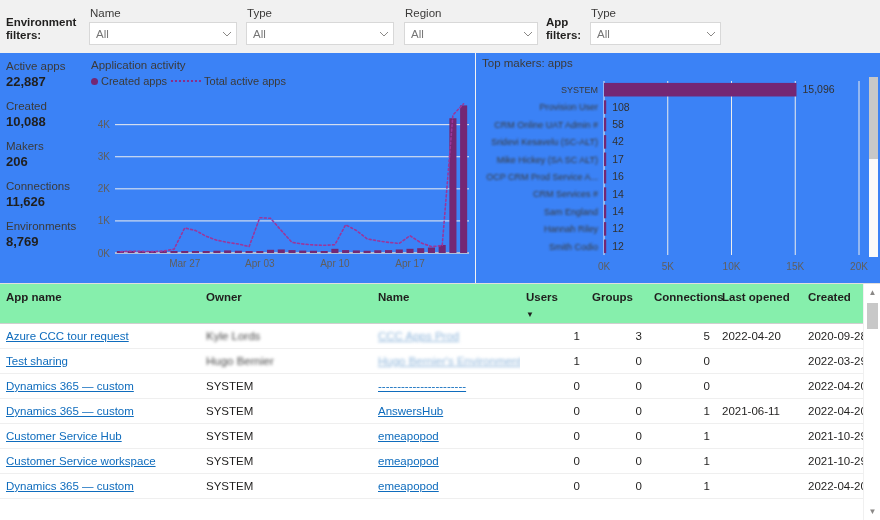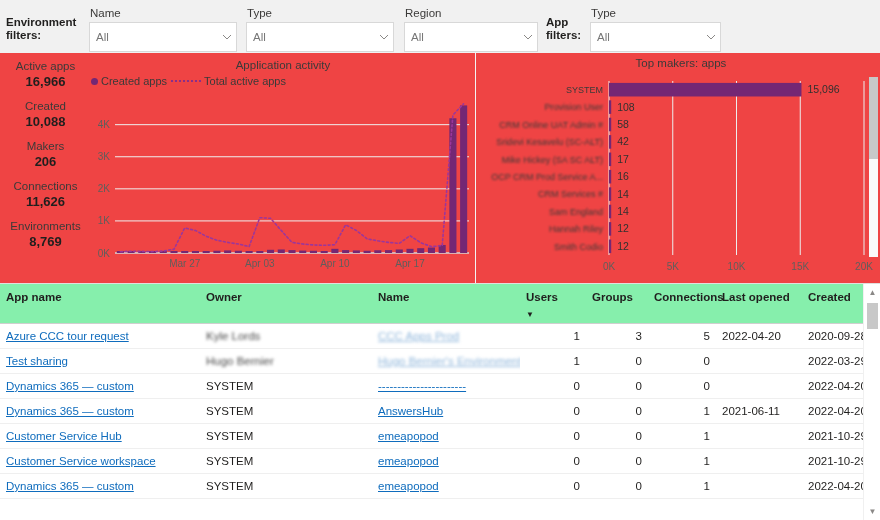--- a/index.html
+++ b/index.html
@@ -58,21 +58,21 @@
     padding: 11px 0 0 6px;
   }
   .filter-group { padding-top: 2px; }
   .filter-label {
     font-size: 11.5px;
     color: #3b3a39;
     margin-bottom: 3px;
     padding-left: 1px;
   }
   .select {
-    height: 30px;
+    height: 23px;
     background: #fff;
     border: 1px solid #d8d8d8;
     display: flex;
     align-items: center;
     justify-content: space-between;
     padding: 0 4px 0 6px;
     font-size: 11.5px;
     color: #767676;
     cursor: pointer;
   }
@@ -86,23 +86,22 @@
     font-size: 11.5px; font-weight: bold; color: #201f1e;
     line-height: 13px; width: 52px; padding: 11px 0 0 8px;
   }
   .g-atype  { width: 131px; margin-left: 0px; }
 
   
   .mid {
     flex: 0 0 auto;
     height: 230px;
     display: flex;
-    background: #ef4444;
+    background: #3b82f6;
     position: relative;
-    text-align: center;
   }
 
   
   .kpis {
     width: 85px;
     padding: 6px 0 0 6px;
     flex: 0 0 auto;
   }
   .kpi { margin-bottom: 9px; }
   .kpi-label { font-size: 11.5px; color: #3b3a39; line-height: 14px; }
@@ -266,21 +265,21 @@
           </span>
       </div>
     </div>
   </div>
 
   <div class="mid">
 
     <div class="kpis">
       <div class="kpi">
         <div class="kpi-label">Active apps</div>
-        <div class="kpi-value">16,966</div>
+        <div class="kpi-value">22,887</div>
       </div>
       <div class="kpi">
         <div class="kpi-label">Created</div>
         <div class="kpi-value">10,088</div>
       </div>
       <div class="kpi">
         <div class="kpi-label">Makers</div>
         <div class="kpi-value">206</div>
       </div>
       <div class="kpi">

